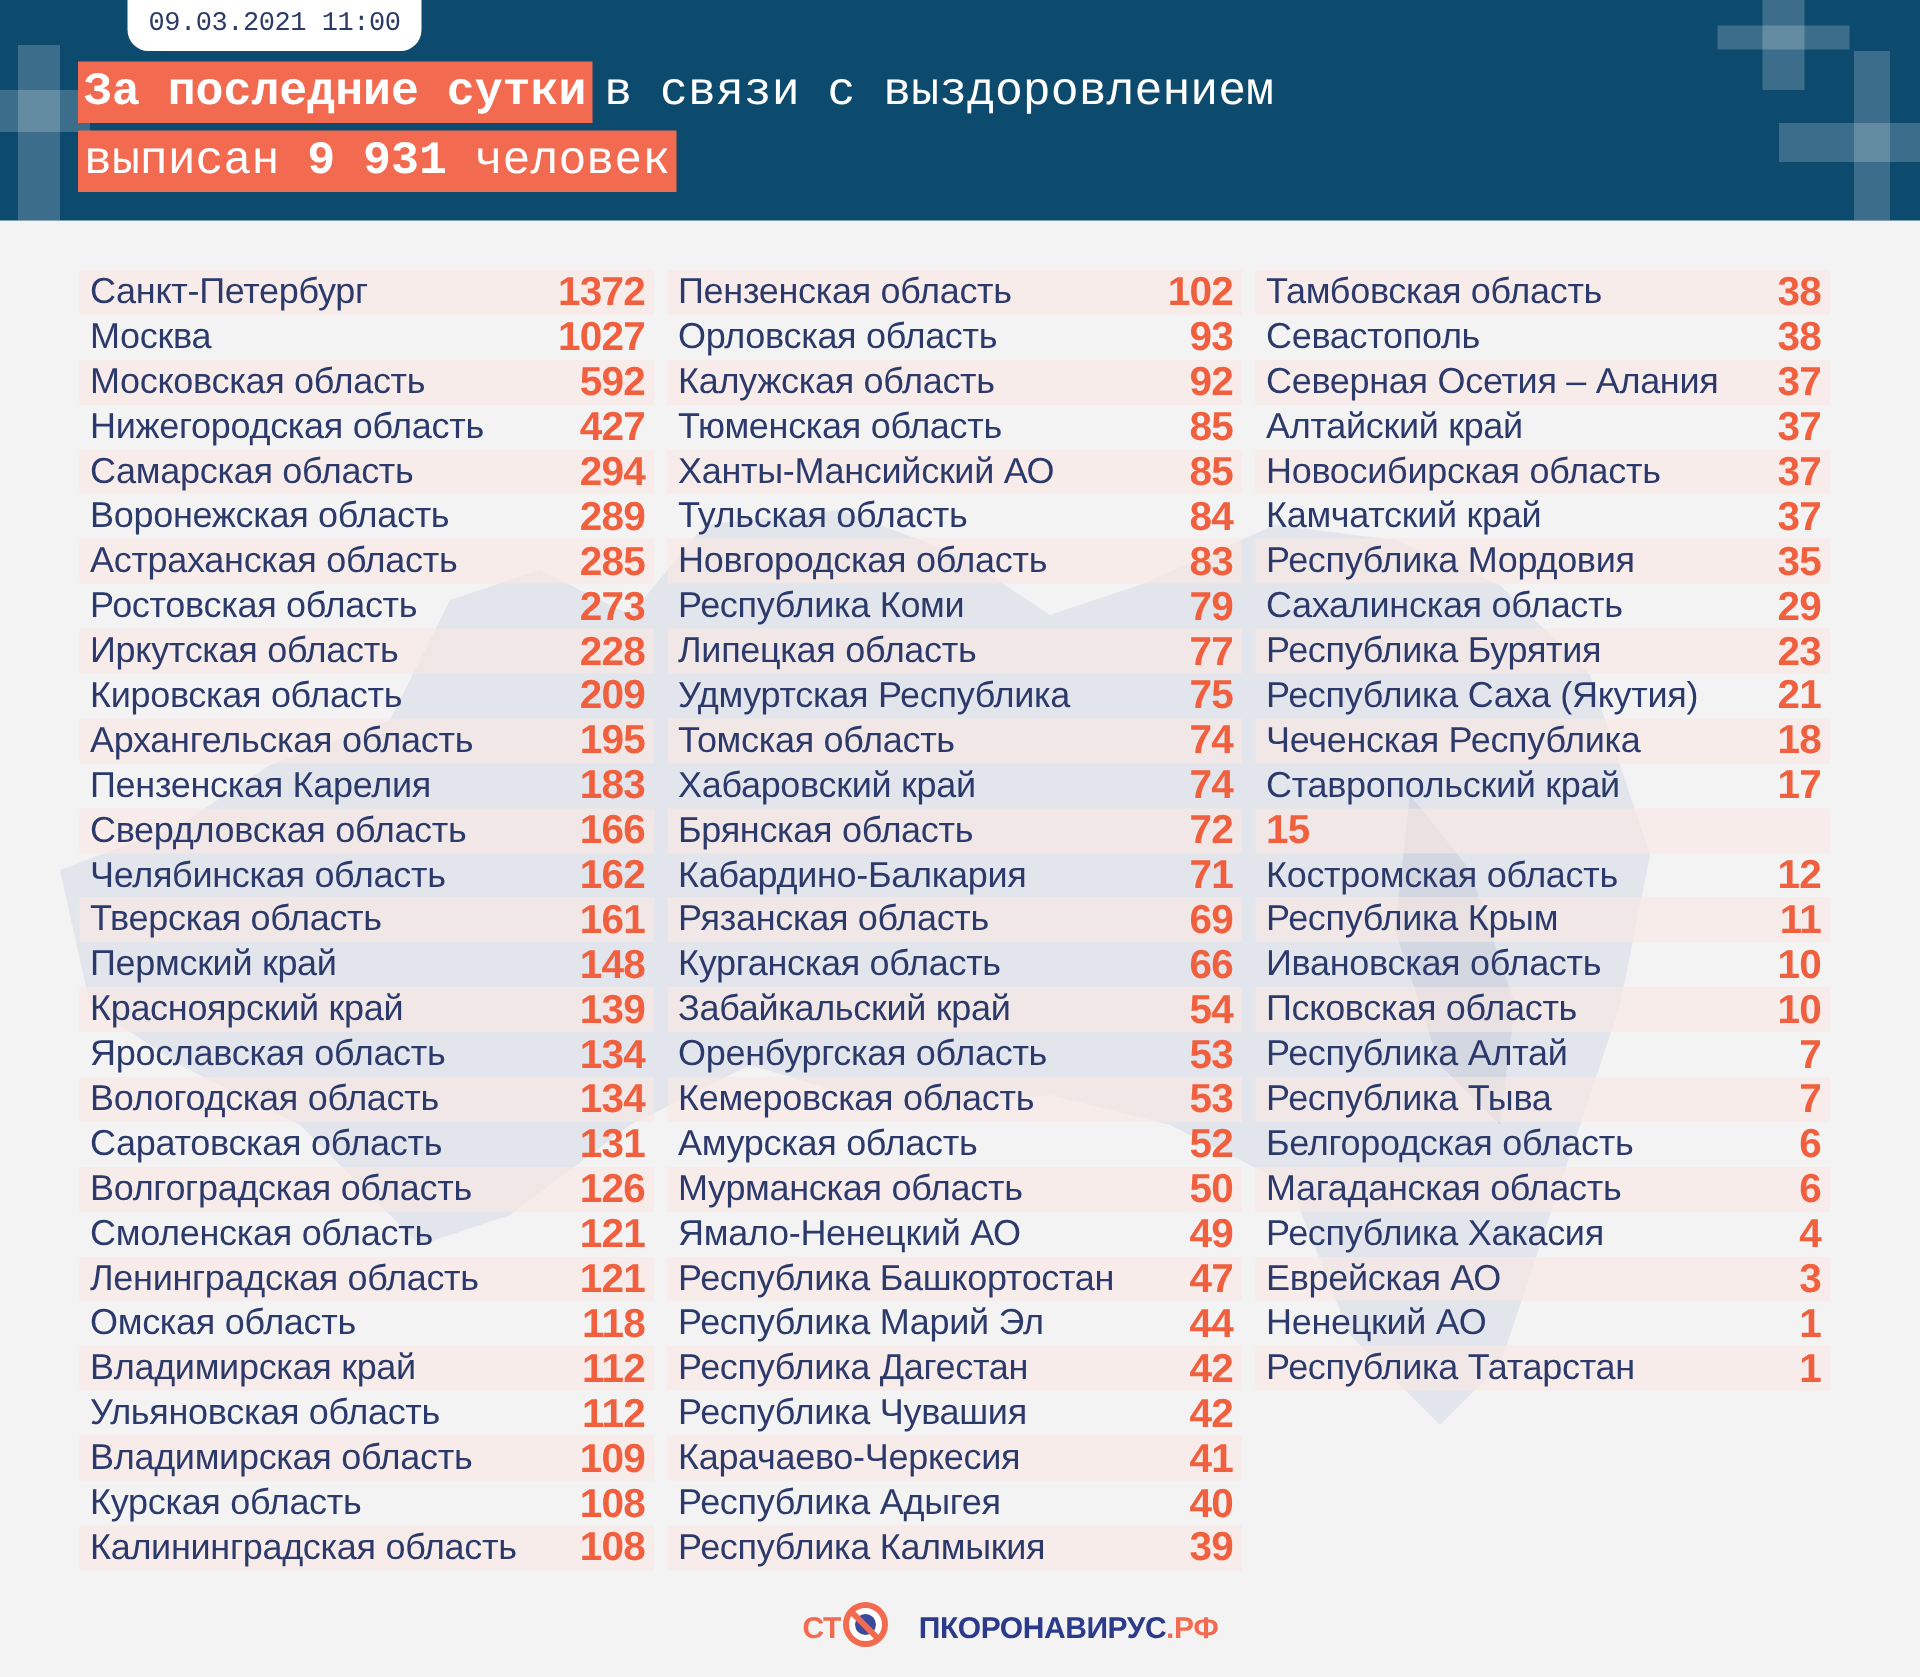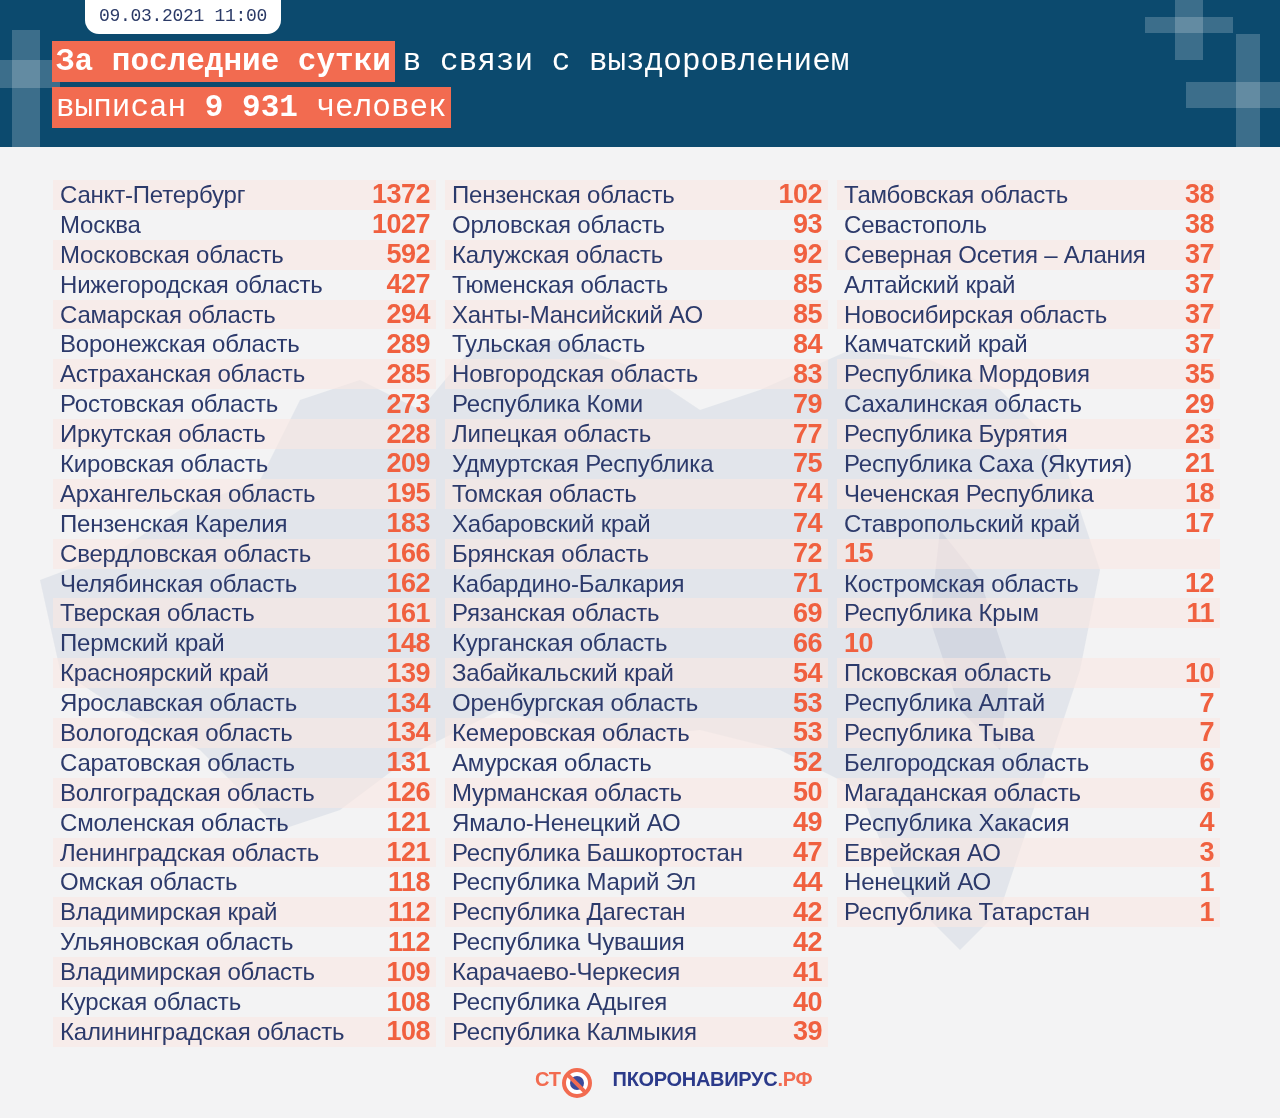--- a/index.html
+++ b/index.html
@@ -15,21 +15,21 @@
   .title-line .plain { padding-left: 8px; }
 
   .map-bg { position: absolute; left: 0; top: 150px; width: 1280px; height: 900px; }
 
   .col { position: absolute; top: 180px; width: 383px; }
   .row { position: relative; height: 29.9px; display: flex; align-items: center; justify-content: space-between; padding: 0 6px 0 7px; }
   .row.odd { background: rgba(250,232,227,0.6); }
   .row .name { color: #2c3a6b; font-size: 24px; white-space: nowrap; letter-spacing: -0.2px; }
   .row .val { color: #f0603f; font-size: 27px; font-weight: 700; letter-spacing: -0.5px; }
 
-  .footer-logo { position: absolute; left: 535px; top: 1068px; display: flex; align-items: flex-start; font-weight: 900; font-size: 20px; letter-spacing: -0.3px; }
+  .footer-logo { position: absolute; left: 535px; top: 1068px; display: flex; align-items: flex-end; font-weight: 900; font-size: 20px; letter-spacing: -0.3px; }
   .footer-logo .o { color: #f26b50; }
   .footer-logo .b { color: #2b3a8a; margin-left: 20px; }
   .virus { width: 30px; height: 30px; border-radius: 50%; border: 4px solid #f26b50; position: relative; margin: 0 1px; background: #fff; }
   .virus::before { content: ""; position: absolute; left: 4px; top: 4px; width: 14px; height: 14px; border-radius: 50%; background: #3b4a9a; }
   .virus::after { content: ""; position: absolute; left: -2px; top: 10px; width: 26px; height: 4px; background: #f26b50; transform: rotate(45deg); }
 </style>
 </head>
 <body>
 
 <div class="header">
@@ -350,20 +350,21 @@
     </div>
     <div class="row">
       <span class="name">Костромская область</span>
       <span class="val">12</span>
     </div>
     <div class="row odd">
       <span class="name">Республика Крым</span>
       <span class="val">11</span>
     </div>
     <div class="row">
+      <span class="name">Ивановская область</span>
       <span class="val">10</span>
     </div>
     <div class="row odd">
       <span class="name">Псковская область</span>
       <span class="val">10</span>
     </div>
     <div class="row">
       <span class="name">Республика Алтай</span>
       <span class="val">7</span>
     </div>

